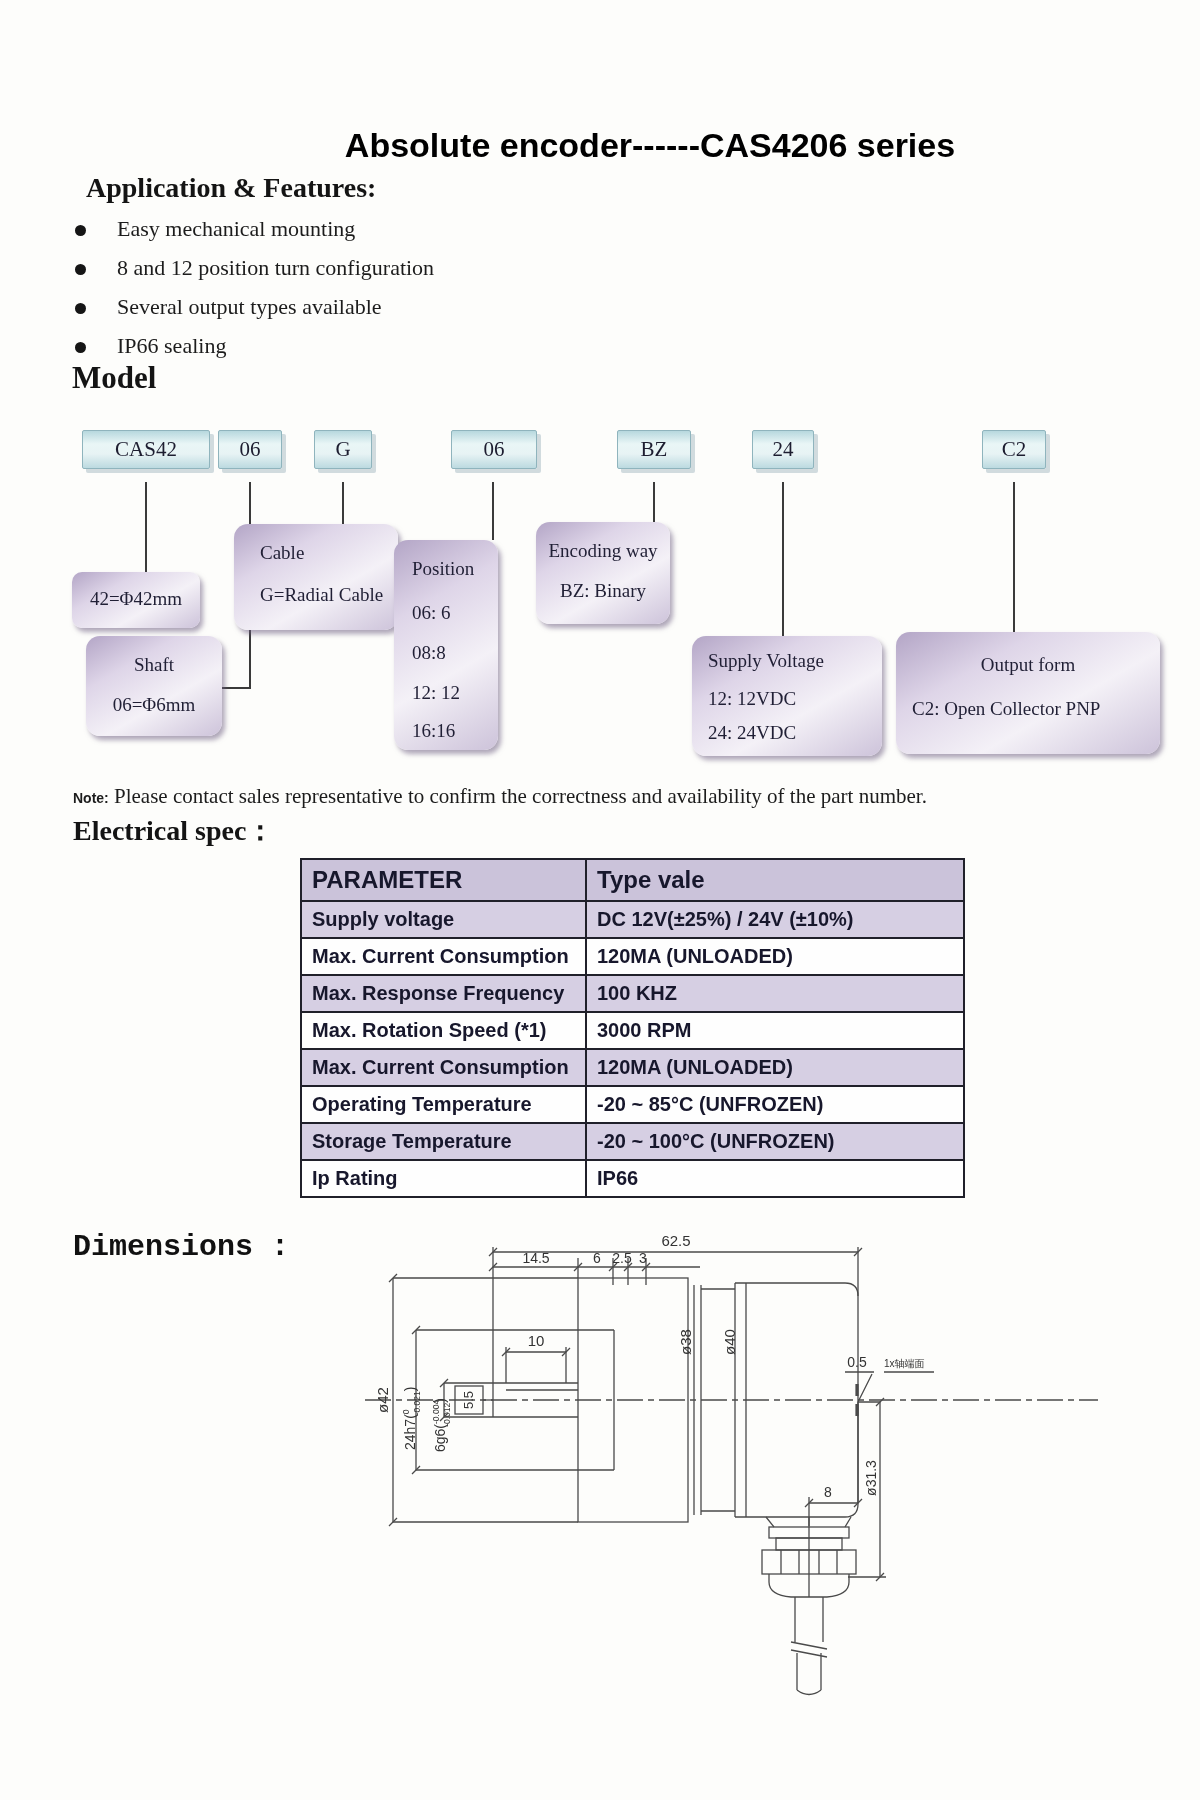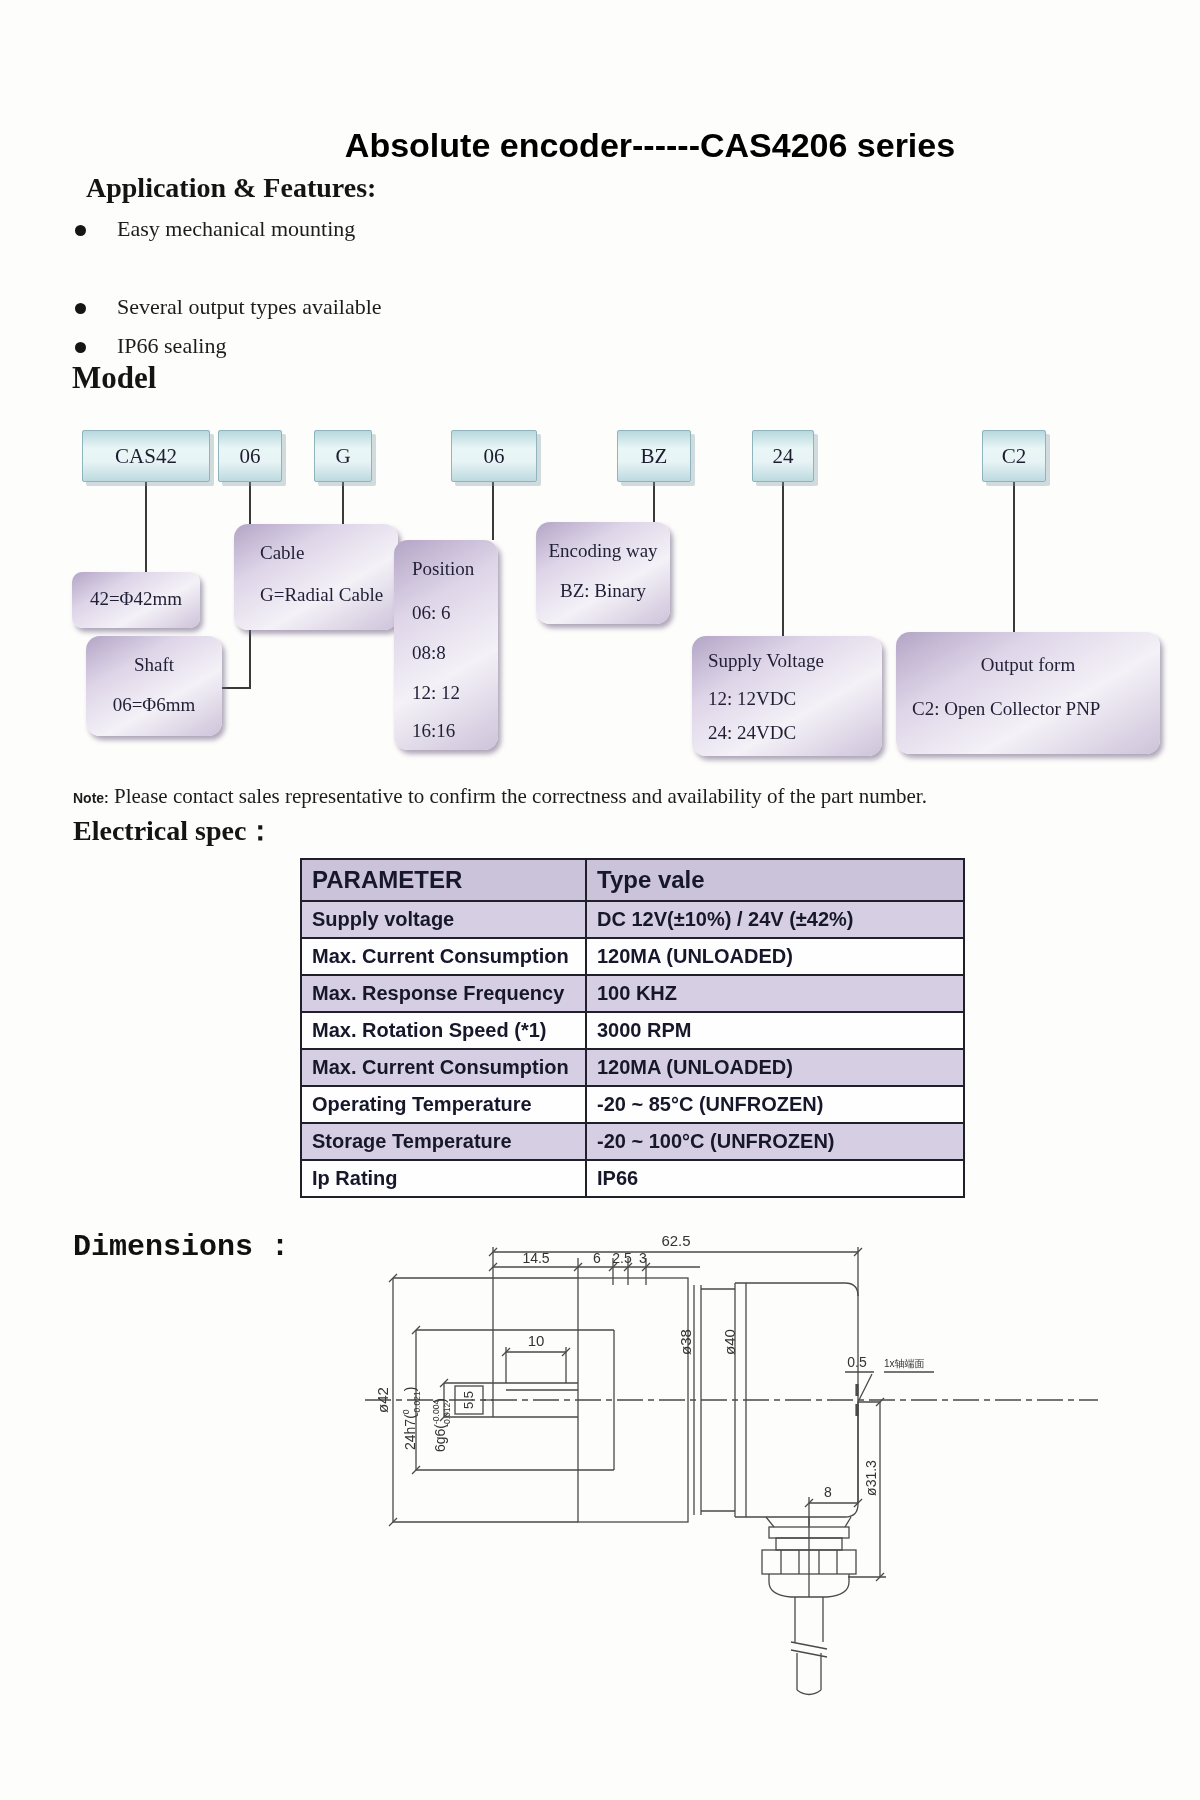--- a/index.html
+++ b/index.html
@@ -14,21 +14,21 @@
   .note-row{position:absolute;left:73px;top:784px;width:1080px;font-size:21px;}
   .note-label{font-family:"Liberation Sans",sans-serif;font-weight:bold;font-size:14px;}
   .espec-head{left:73px;top:812px;font-size:28px;}
   .dim-head{position:absolute;left:73px;top:1230px;font-family:"Liberation Mono",monospace;
             font-weight:bold;font-size:30px;color:#111;}
   
   .bullet{position:absolute;left:68px;width:700px;height:34px;font-size:22px;text-align:center;}
   .bullet .dot{position:absolute;left:7px;top:9px;width:11px;height:11px;border-radius:50%;background:#151515;}
   .bullet .btxt{position:absolute;left:49px;top:0;}
   
-  .cyan-box{position:absolute;top:430px;height:52px;box-sizing:border-box;
+  .cyan-box{position:absolute;top:430px;height:39px;box-sizing:border-box;
             background:linear-gradient(180deg,#b7d8de 0%,#e9f6f6 35%,#e7f3f4 62%,#bcdae0 100%);
             border:1px solid #8fb4bd;border-radius:2px;
             box-shadow:4px 4px 0 rgba(125,156,168,.35);
             display:flex;align-items:center;justify-content:center;
             font-size:21px;color:#1d1d30;}
   
   .pbox{position:absolute;box-sizing:border-box;border-radius:14px;
         background:linear-gradient(150deg,#b3a5c6 0%,#ded5e8 30%,#f4f1f7 62%,#cdc3da 100%);
         box-shadow:3px 4px 5px rgba(110,95,130,.55);
         font-size:19px;color:#201f35;}
@@ -58,20 +58,24 @@
 
 <div class="page">
 
   <div class="doc-title">Absolute encoder------CAS4206 series</div>
 
   <div class="h-serif feat-head">Application &amp; Features:</div>
 
   <div class="bullet" style="top:216px">
     <span class="dot"></span>
     <span class="btxt">Easy mechanical mounting</span>
+  </div>
+  <div class="bullet" style="top:255px">
+    <span class="dot"></span>
+    <span class="btxt">8 and 12 position turn configuration</span>
   </div>
   <div class="bullet" style="top:294px">
     <span class="dot"></span>
     <span class="btxt">Several output types available</span>
   </div>
   <div class="bullet" style="top:333px">
     <span class="dot"></span>
     <span class="btxt">IP66 sealing</span>
   </div>
 
@@ -146,21 +150,21 @@
         <col class="c1">
         <col class="c2">
       </colgroup>
     <tbody>
         <tr>
       <th>PARAMETER</th>
       <th>Type vale</th>
     </tr>
     <tr>
       <td>Supply voltage</td>
-      <td>DC 12V(±10%) / 24V (±42%)</td>
+      <td>DC 12V(±25%) / 24V (±10%)</td>
     </tr>
     <tr>
       <td>Max. Current Consumption</td>
       <td>120MA (UNLOADED)</td>
     </tr>
     <tr>
       <td>Max. Response Frequency</td>
       <td>100 KHZ</td>
     </tr>
     <tr>

